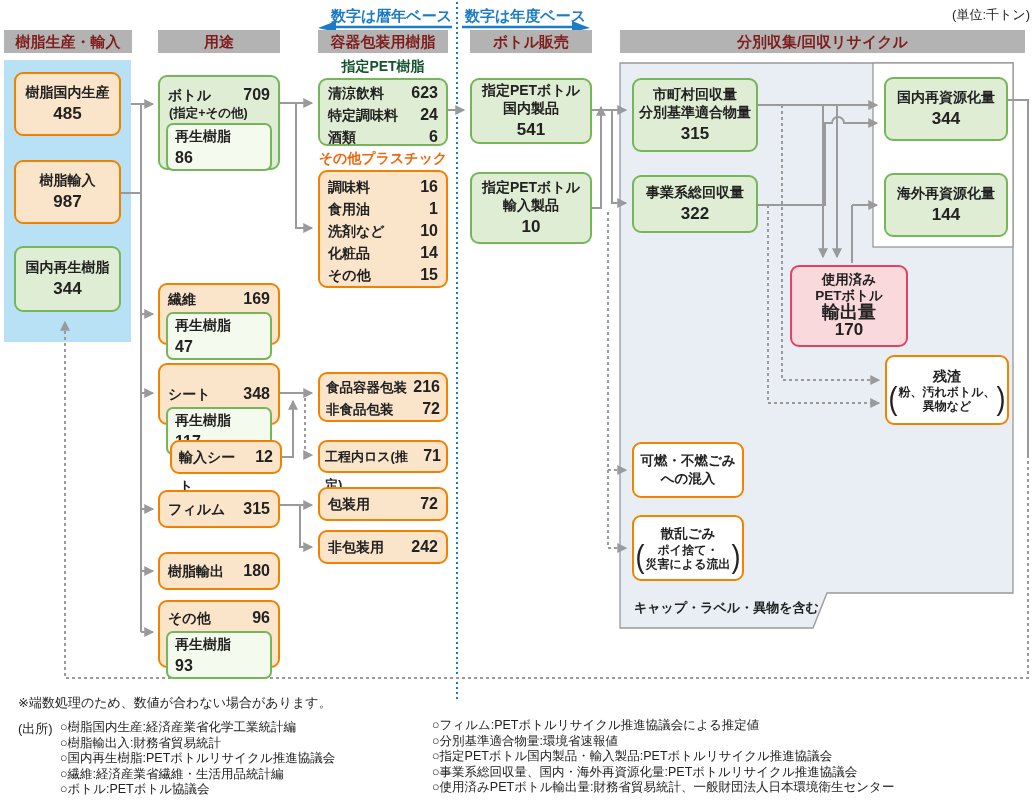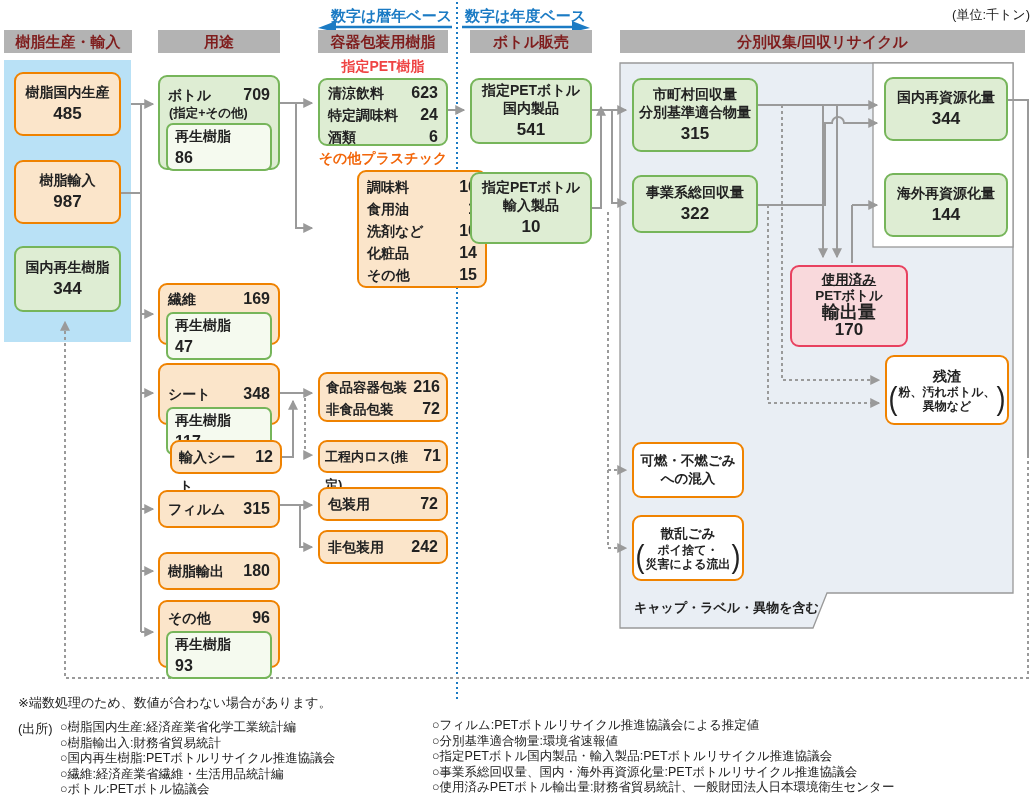--- a/index.html
+++ b/index.html
@@ -18,21 +18,21 @@
          font-size:14px;line-height:22px;flex-direction:column;}
   .inner .num{font-size:16px;}
   .row{display:flex;justify-content:space-between;align-items:baseline;padding:0 8px;
        font-size:14px;line-height:21px;}
   .row .num{font-size:16px;}
   .cbox{display:flex;flex-direction:column;justify-content:center;align-items:center;height:100%;}
   .cline{font-size:14px;line-height:18px;text-align:center;}
   .cnum{font-size:17px;line-height:22px;margin-top:2px;}
   .note{font-size:12.5px;line-height:15px;padding:0 0 0 9px;}
   .lbl{position:absolute;z-index:2;font-weight:700;font-size:14px;text-align:center;}
-  .lbl-green{color:#ef4444;}
+  .lbl-green{color:#14532d;}
   .lbl-orange{color:#f2660a;}
   .blue-note{position:absolute;z-index:2;color:#1b7bc4;font-weight:700;font-size:15px;}
   .unit{position:absolute;z-index:2;font-size:13px;font-weight:400;}
   .paren-row{display:flex;justify-content:center;align-items:center;line-height:1;}
   .paren{font-size:27px;font-weight:400;transform:scaleY(1.15);}
   .paren-body{font-size:12px;line-height:14px;text-align:center;padding:0 1px;}
   .tabnote{position:absolute;z-index:2;font-size:13px;font-weight:700;}
   .fn{position:absolute;z-index:2;font-size:13px;font-weight:400;}
   .srclist{position:absolute;z-index:2;font-size:12.5px;font-weight:400;line-height:15.6px;
            list-style:none;margin:0;padding:0;}
@@ -212,21 +212,21 @@
     <div class="row">
         <span>特定調味料</span>
         <span class="num">24</span>
       </div>
     <div class="row">
         <span>酒類</span>
         <span class="num">6</span>
       </div>
   </div>
   <div class="lbl lbl-orange" style="left:318px;top:150px;width:130px;">その他プラスチック</div>
-  <div class="box orange" style="left:318px;top:170px;width:130px;height:118px;margin-left:39px;">
+  <div class="box orange" style="left:318px;top:170px;width:130px;height:118px;">
     <div class="row" style="padding-top:4px;">
         <span>調味料</span>
         <span class="num">16</span>
       </div>
     <div class="row">
         <span>食用油</span>
         <span class="num">1</span>
       </div>
     <div class="row">
         <span>洗剤など</span>
@@ -305,21 +305,21 @@
     </div>
   </div>
   <div class="box green" style="left:884px;top:173px;width:124px;height:64px;">
     <div class="cbox">
       <div class="cline">海外再資源化量</div>
       <div class="cnum">144</div>
     </div>
   </div>
   <div class="box pink" style="left:790px;top:265px;width:118px;height:82px;">
     <div class="cbox">
-      <div class="cline" style="font-size:13.5px;line-height:16px;text-decoration:underline;">使用済み</div>
+      <div class="cline" style="font-size:13.5px;line-height:16px;">使用済み</div>
       <div class="cline" style="font-size:13.5px;line-height:16px;">PETボトル</div>
       <div class="cline" style="font-size:18px;line-height:16px;">輸出量</div>
       <div class="cnum" style="margin-top:0;line-height:20px;">170</div>
     </div>
   </div>
   <div class="box white-o" style="left:885px;top:355px;width:124px;height:70px;">
     <div class="cbox">
       <div class="cline">残渣</div>
       <div class="paren-row">
         <span class="paren">(</span>

